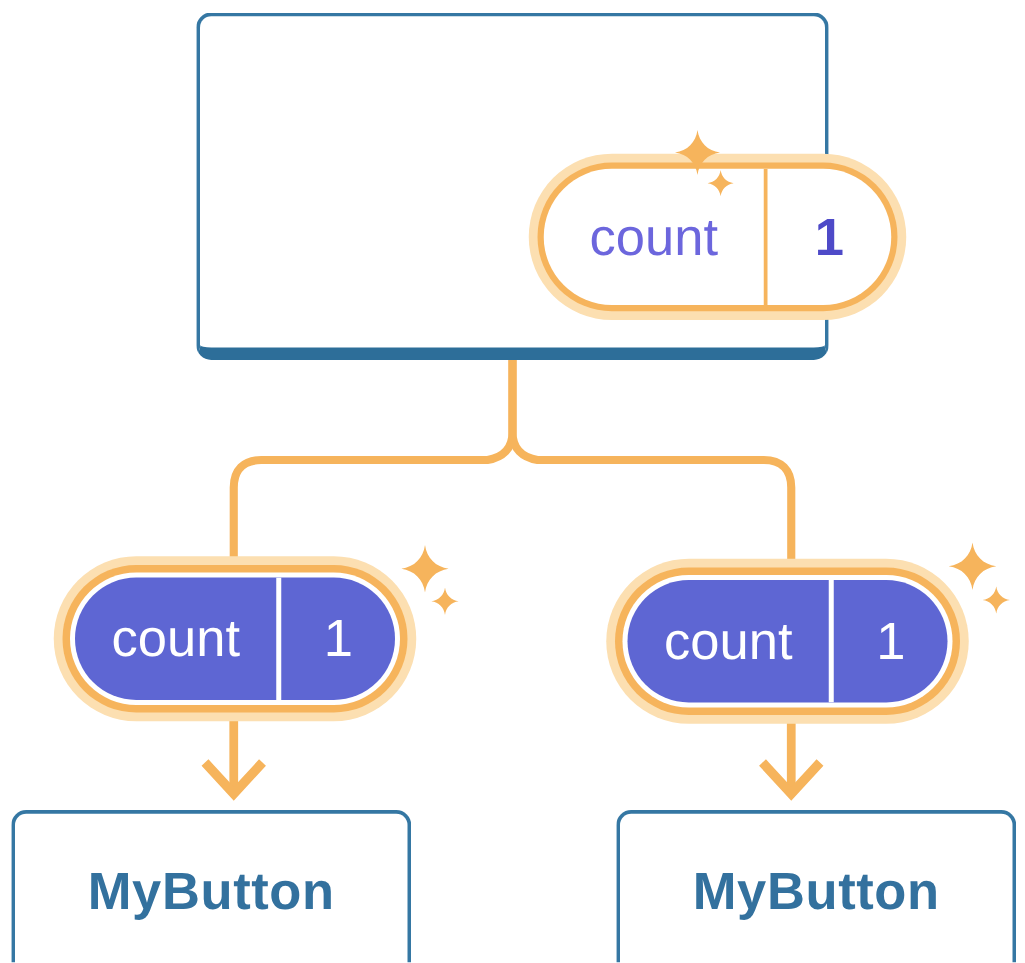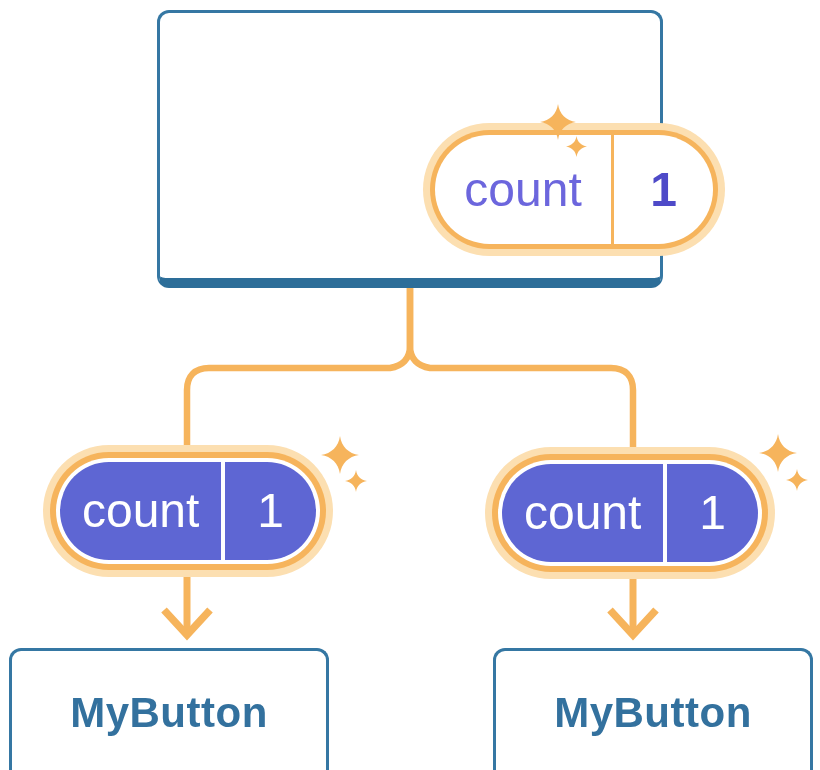--- a/index.html
+++ b/index.html
@@ -33,21 +33,21 @@
 
   
   .pill{position:absolute;box-sizing:border-box;}
   .pill-glow{box-sizing:border-box;width:100%;height:100%;background:var(--peach);border-radius:999px;padding:7px;}
   .pill-ring{box-sizing:border-box;width:100%;height:100%;background:var(--orange);border-radius:999px;padding:5px;}
   .pill-gap{box-sizing:border-box;width:100%;height:100%;background:#ffffff;border-radius:999px;padding:4px;}
   .pill-body{
     box-sizing:border-box;width:100%;height:100%;background:#ffffff;border-radius:999px;
     display:flex;align-items:stretch;overflow:hidden;
   }
-  .pill-cell{display:flex;align-items:center;justify-content:center;font-size:48px;line-height:1;text-align:center;}
+  .pill-cell{display:flex;align-items:center;justify-content:center;font-size:42px;line-height:1;text-align:center;}
   .pill-cell.key{flex:1.78;}
   .pill-cell.val{flex:1;font-weight:700;}
   .pill-div{width:3px;background:var(--orange);}
 
   .pill.state{left:263px;top:110px;width:302px;height:133px;}
   .pill.state .pill-cell.key{color:var(--purple-text);font-weight:400;}
   .pill.state .pill-cell.val{color:var(--purple-bold);}
 
   .pill.prop{width:290px;height:132px;}
   .pill.prop .pill-ring{padding:6px;}

